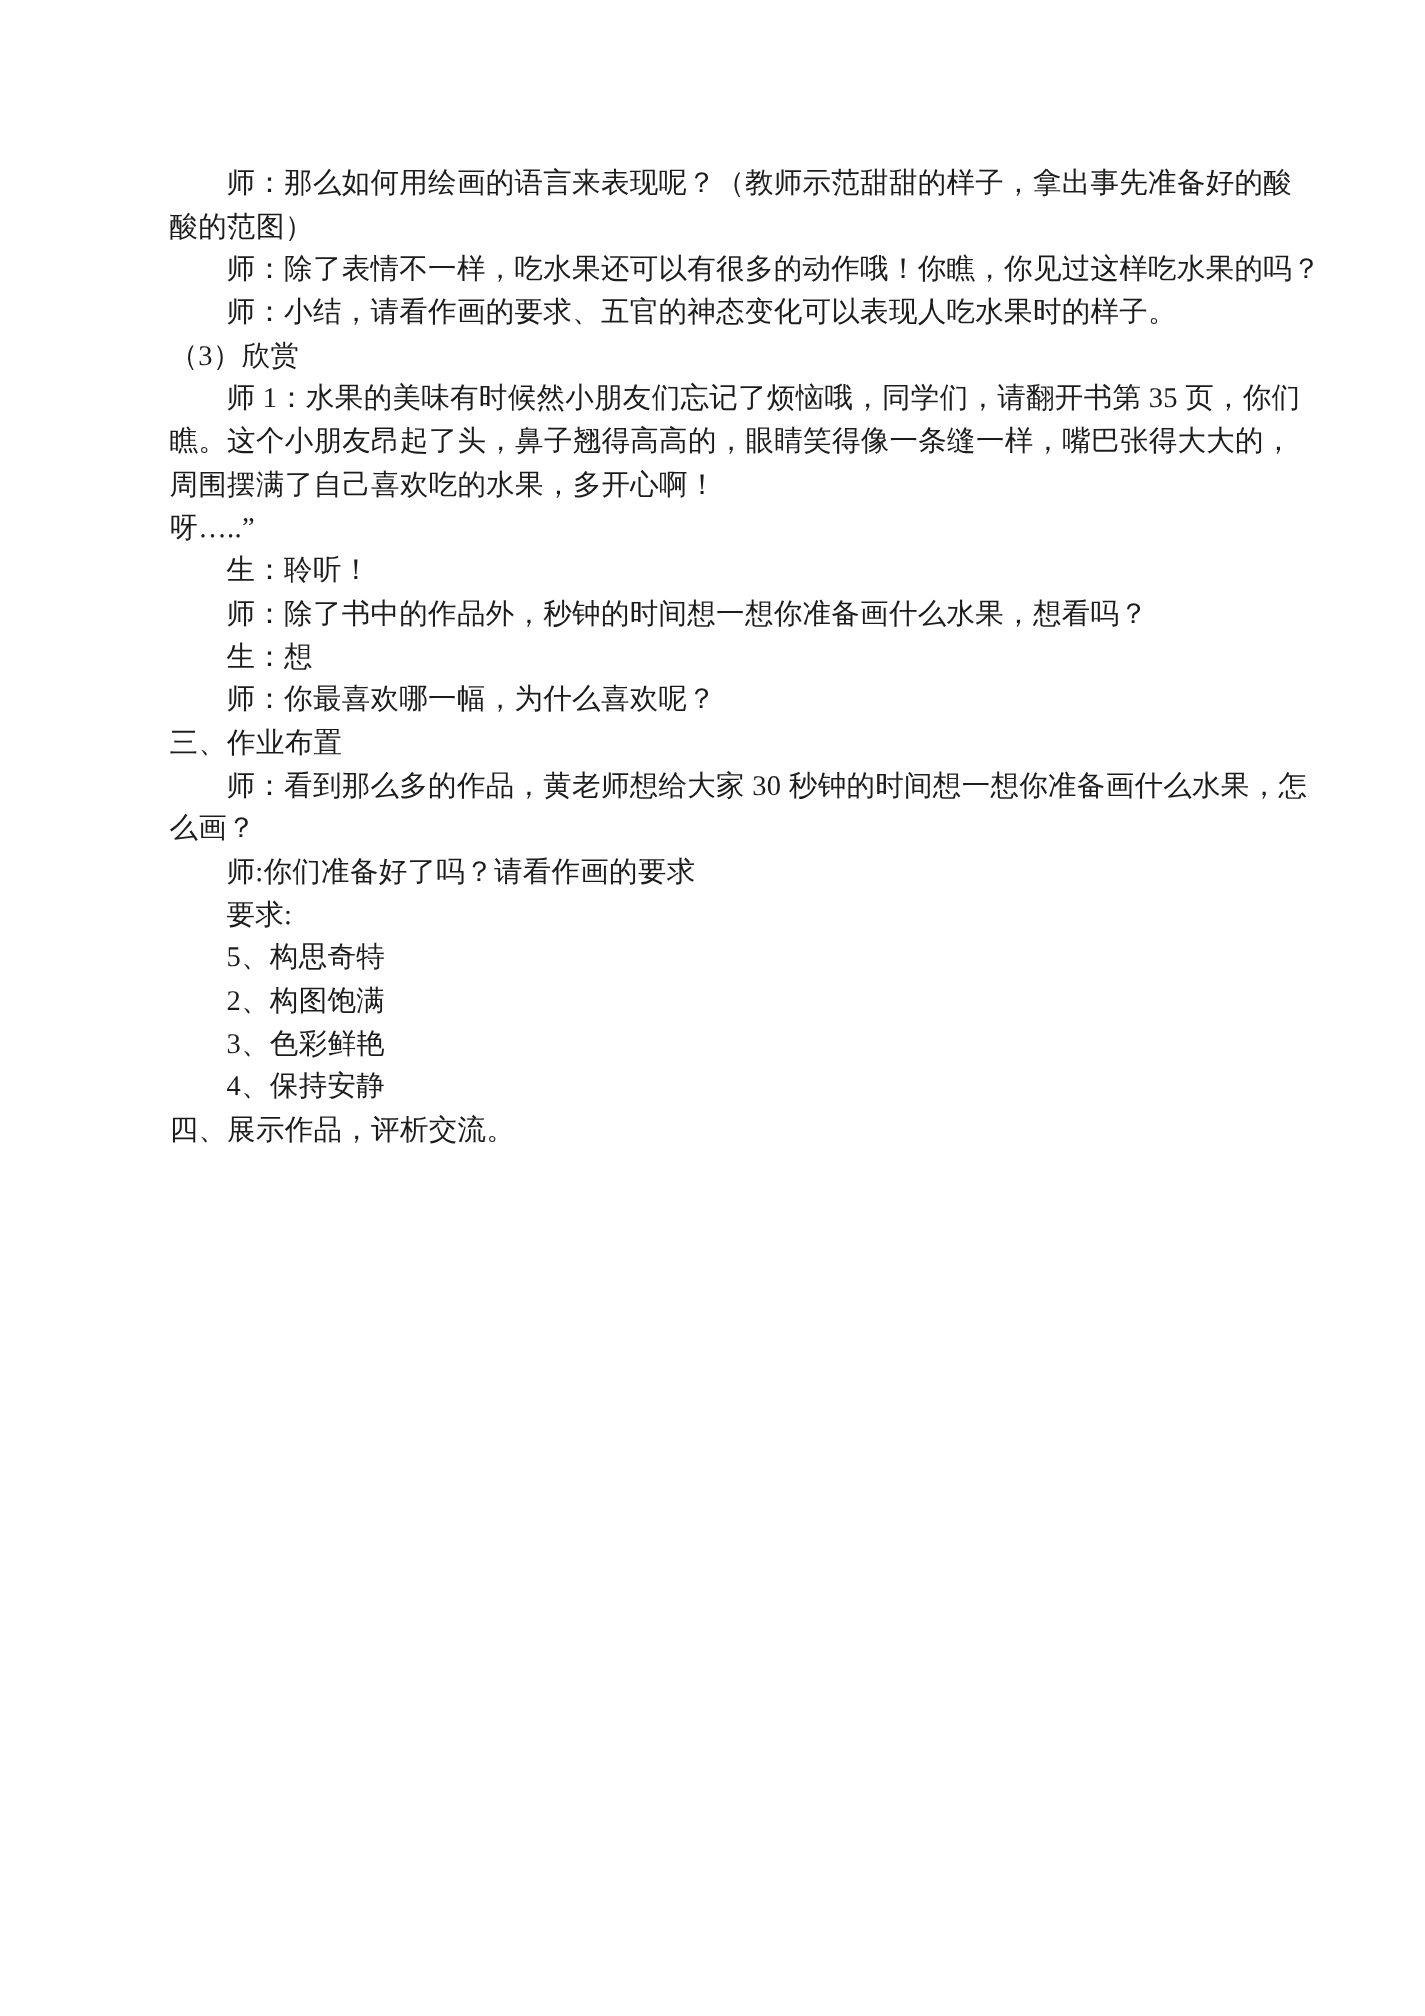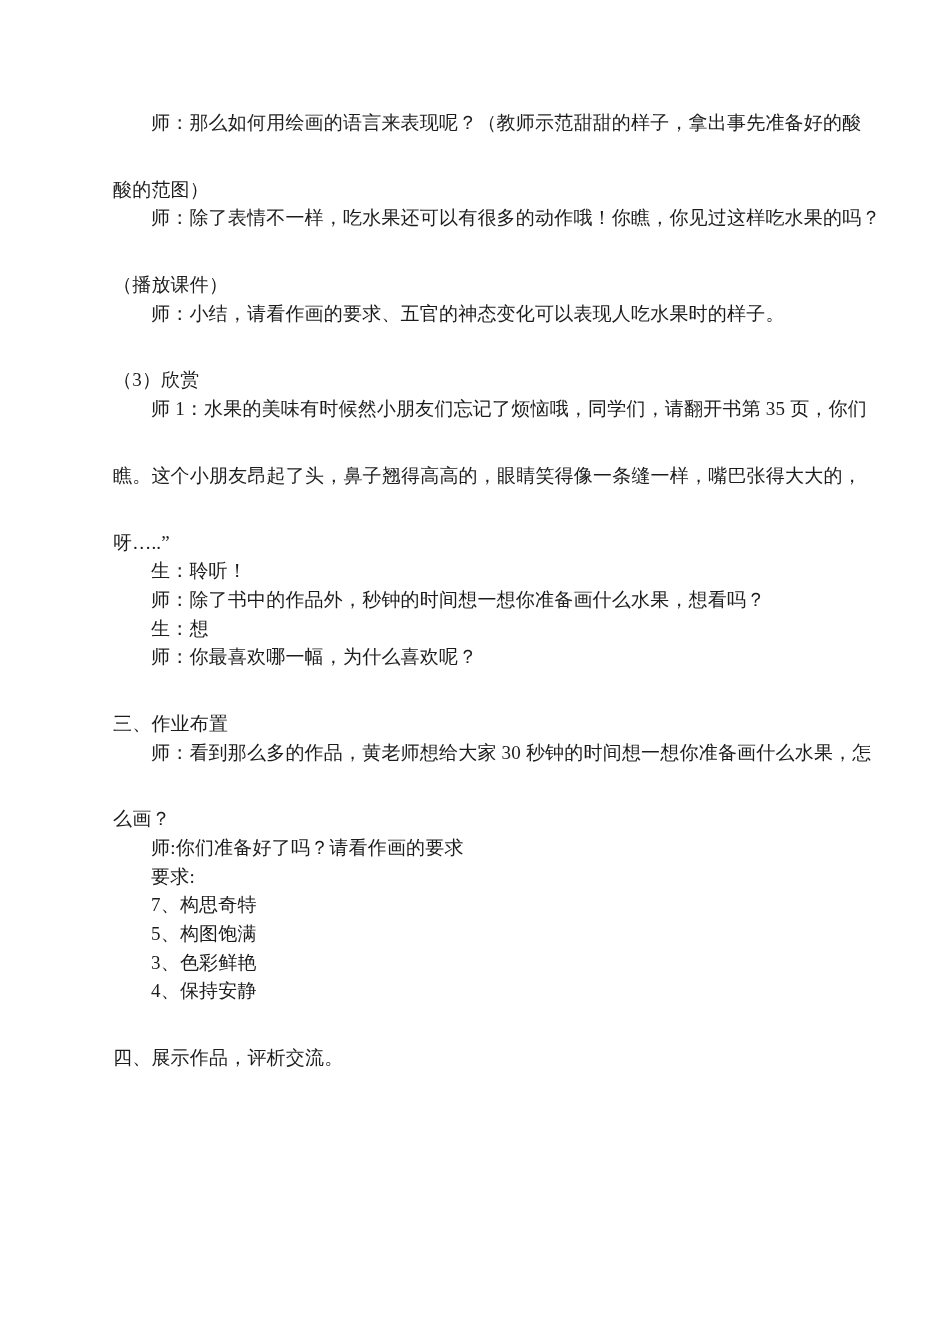--- a/index.html
+++ b/index.html
@@ -22,46 +22,46 @@
     right: 100px;
     font-size: 19px;
     line-height: 28.7px;
     color: #1c1c1c;
     letter-spacing: 0.2px;
   }
   .line {
     white-space: nowrap;
     height: 28.7px;
   }
-  .ind-0 { padding-left: 0; margin-top: 38px; }
+  .ind-0 { padding-left: 0; }
   .ind-1 { padding-left: 19px; }
   .ind-2 { padding-left: 38px; }
 </style>
 </head>
 <body>
 
 <div class="page">
   <div class="doc-body" style="color: rgb(28, 28, 28);">
       <div class="line ind-2">师：那么如何用绘画的语言来表现呢？（教师示范甜甜的样子，拿出事先准备好的酸</div>
       <div class="line ind-0">酸的范图）</div>
       <div class="line ind-2">师：除了表情不一样，吃水果还可以有很多的动作哦！你瞧，你见过这样吃水果的吗？</div>
-      <div class="line ind-0">（播放课件）</div>
       <div class="line ind-2">师：小结，请看作画的要求、五官的神态变化可以表现人吃水果时的样子。</div>
       <div class="line ind-0">（3）欣赏</div>
       <div class="line ind-2">师 1：水果的美味有时候然小朋友们忘记了烦恼哦，同学们，请翻开书第 35 页，你们</div>
       <div class="line ind-0">瞧。这个小朋友昂起了头，鼻子翘得高高的，眼睛笑得像一条缝一样，嘴巴张得大大的，</div>
+      <div class="line ind-0">周围摆满了自己喜欢吃的水果，多开心啊！</div>
       <div class="line ind-0">呀…..”</div>
       <div class="line ind-2">生：聆听！</div>
       <div class="line ind-2">师：除了书中的作品外，秒钟的时间想一想你准备画什么水果，想看吗？</div>
       <div class="line ind-2">生：想</div>
       <div class="line ind-2">师：你最喜欢哪一幅，为什么喜欢呢？</div>
       <div class="line ind-0">三、作业布置</div>
       <div class="line ind-2">师：看到那么多的作品，黄老师想给大家 30 秒钟的时间想一想你准备画什么水果，怎</div>
       <div class="line ind-0">么画？</div>
       <div class="line ind-2">师:你们准备好了吗？请看作画的要求</div>
       <div class="line ind-2">要求:</div>
-      <div class="line ind-2">7、构思奇特</div>
-      <div class="line ind-2">5、构图饱满</div>
+      <div class="line ind-2">5、构思奇特</div>
+      <div class="line ind-2">2、构图饱满</div>
       <div class="line ind-2">3、色彩鲜艳</div>
       <div class="line ind-2">4、保持安静</div>
       <div class="line ind-0">四、展示作品，评析交流。</div>
     </div>
 </div>
 
 </body></html>

